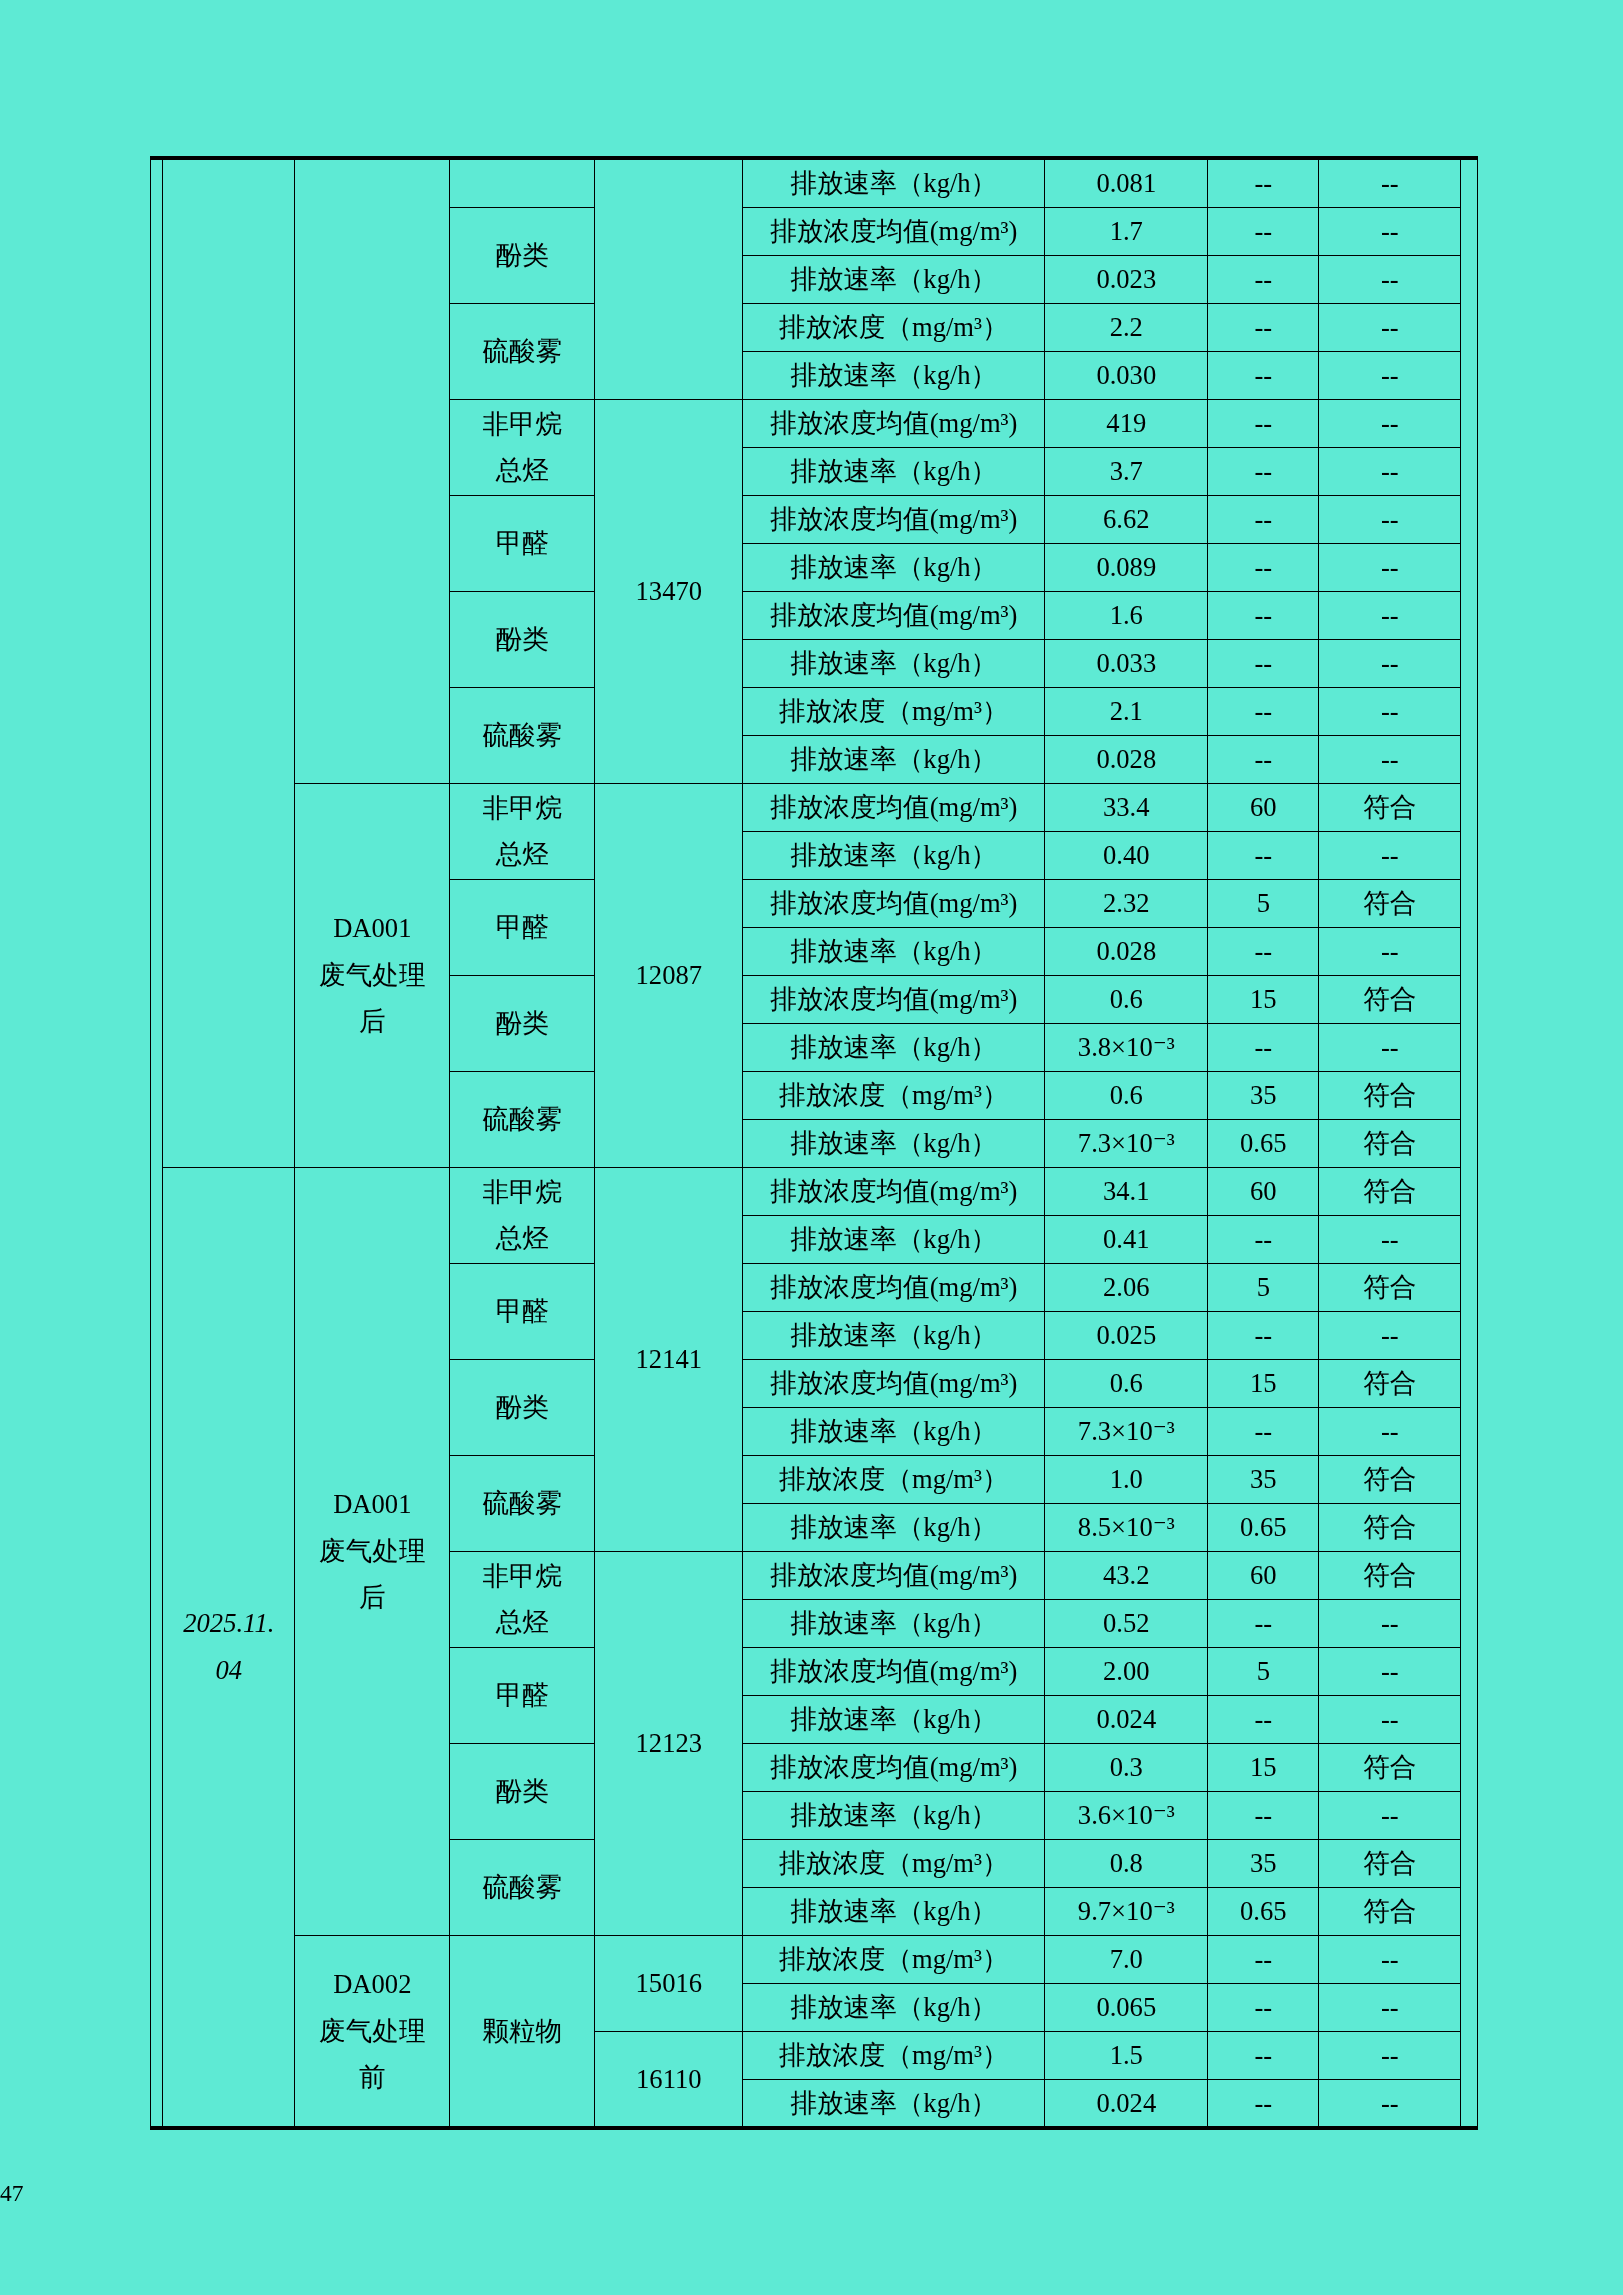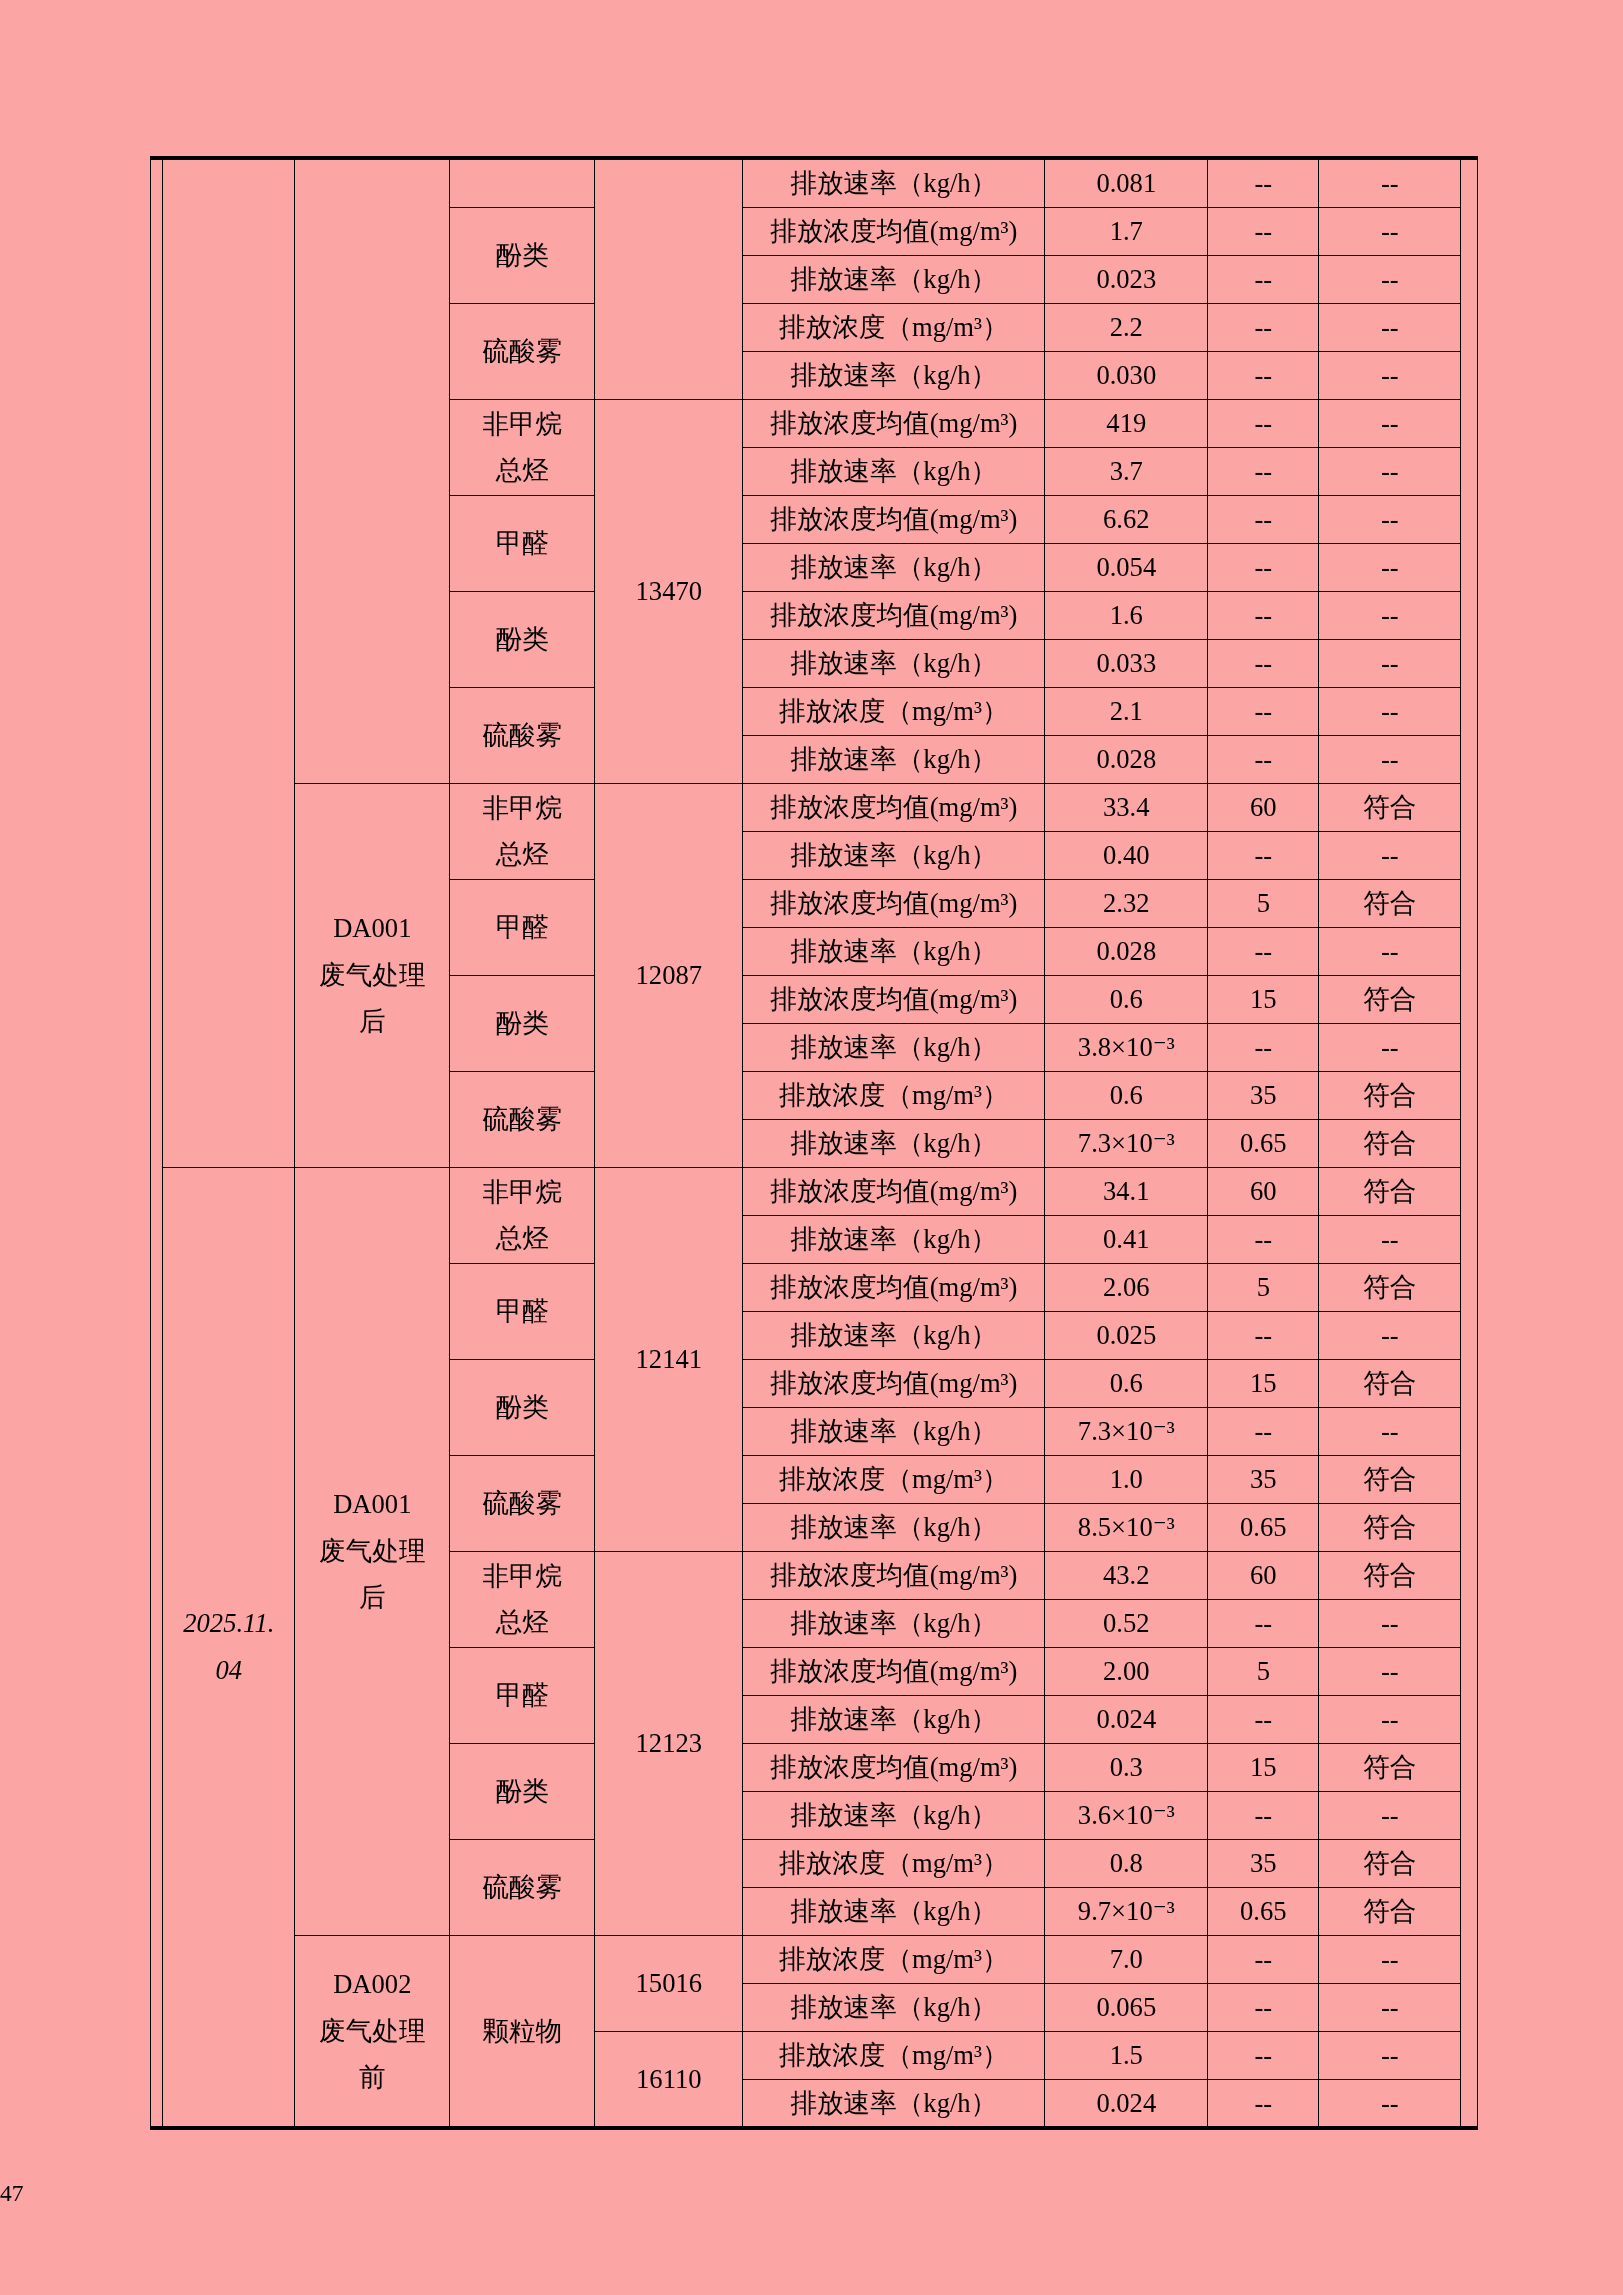--- a/index.html
+++ b/index.html
@@ -1,20 +1,20 @@
 <!DOCTYPE html>
 <html style="font-size:8.2px"><head>
 <meta charset="utf-8">
 <style>
   html, body { margin: 0; padding: 0; }
   .page {
     position: relative;
     width: 1623px;
     height: 2295px;
-    background: #fca5a5;
+    background: #5eead4;
     color: #000;
     font-family: "Liberation Serif", "DejaVu Serif", serif;
   }
   table.monitoring {
     position: absolute;
     left: 150px;
     top: 156px;
     width: 1328px;
     height: 1958px;
     border-collapse: collapse;
@@ -123,21 +123,21 @@
         </tr>
         <tr>
           <td class="col-pol" rowspan="2">甲醛</td>
           <td class="col-param">排放浓度均值(mg/m³)</td>
           <td class="col-val">6.62</td>
           <td class="col-lim">--</td>
           <td class="col-con">--</td>
         </tr>
         <tr>
           <td class="col-param">排放速率（kg/h）</td>
-          <td class="col-val">0.054</td>
+          <td class="col-val">0.089</td>
           <td class="col-lim">--</td>
           <td class="col-con">--</td>
         </tr>
         <tr>
           <td class="col-pol" rowspan="2">酚类</td>
           <td class="col-param">排放浓度均值(mg/m³)</td>
           <td class="col-val">1.6</td>
           <td class="col-lim">--</td>
           <td class="col-con">--</td>
         </tr>

